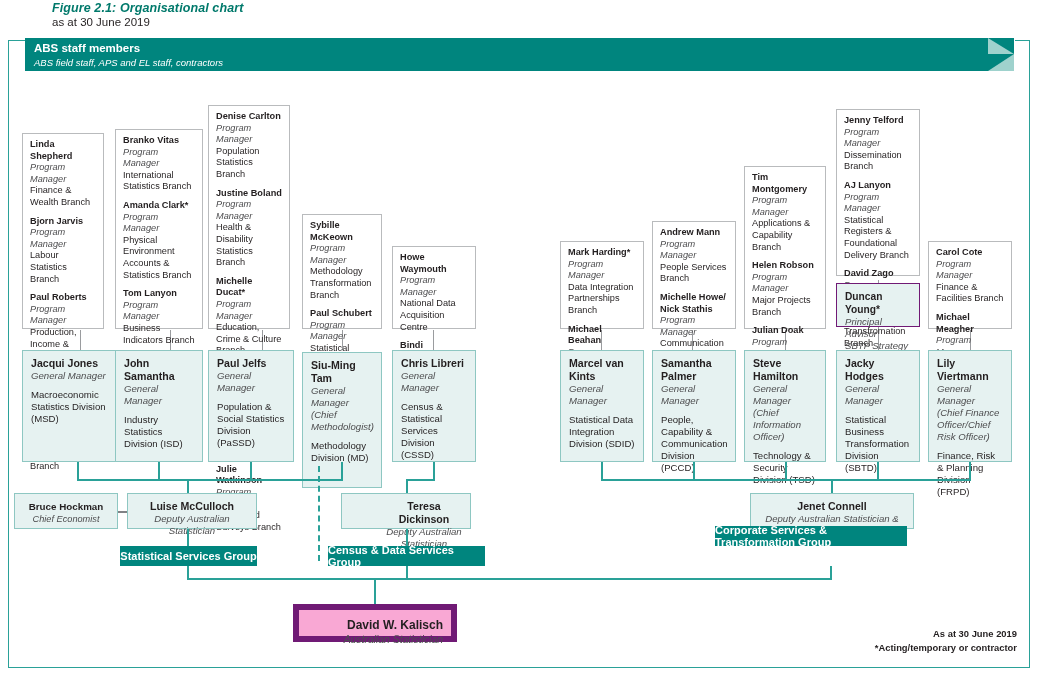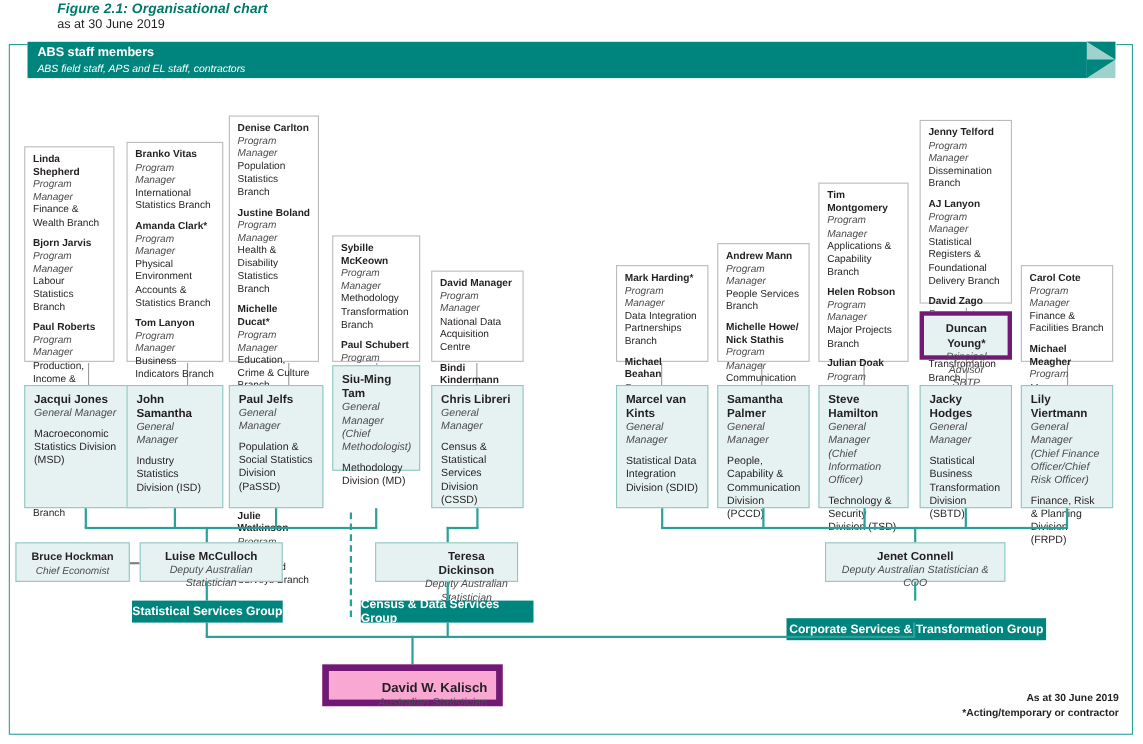--- a/index.html
+++ b/index.html
@@ -87,24 +87,23 @@
     padding:6px 8px;
     text-align:center;
   }
   .as-box {
     border:6px solid #701a75;
     background:#f9a8d4;
     padding:8px 8px;
     text-align:right;
   }
   .young-box {
-    border:4px solid #701a75;
+    border:1px solid #701a75;
     background:#e6f2f1;
     padding:6px 7px 5px 8px;
-    text-align:center;
   }
 
   .nm   { font-size:9.2px; font-weight:bold; line-height:11.6px; color:#231f20; }
   .role { font-size:9.2px; font-style:italic; line-height:11.6px; color:#4d4d4f; }
   .dsc  { font-size:9.2px; line-height:11.6px; color:#231f20; }
   .person + .person { margin-top:7px; }
 
   .gm-box .nm   { font-size:10.6px; line-height:13px; }
   .gm-box .role { font-size:9.6px; line-height:12px; }
   .gm-box .dsc  { font-size:9.6px; line-height:12px; margin-top:7px; }
@@ -259,21 +258,21 @@
       </div>
     <div class="person">
         <div class="nm">Paul Schubert</div>
         <div class="role">Program Manager</div>
         <div class="dsc">Statistical Methodology Branch</div>
       </div>
   </div>
 
   <div class="box pm-box" style="left:392px; top:246px; width:84px; height:83px;">
     <div class="person">
-        <div class="nm">David Manager</div>
+        <div class="nm">Howe Waymouth</div>
         <div class="role">Program Manager</div>
         <div class="dsc">National Data Acquisition Centre</div>
       </div>
     <div class="person">
         <div class="nm">Bindi Kindermann</div>
         <div class="role">Program Manager</div>
         <div class="dsc">Census Branch</div>
       </div>
   </div>
 
@@ -367,21 +366,21 @@
   <div class="box gm-box" style="left:115px; top:350px; width:88px; height:112px; left:115px;">
     <div class="nm">John Samantha</div>
     <div class="role">General Manager</div>
     <div class="dsc">Industry Statistics Division (ISD)</div>
   </div>
   <div class="box gm-box" style="left:208px; top:350px; width:86px; height:112px;">
     <div class="nm">Paul Jelfs</div>
     <div class="role">General Manager</div>
     <div class="dsc">Population &amp; Social Statistics Division (PaSSD)</div>
   </div>
-  <div class="box gm-box" style="left:302px; top:332px; width:80px; height:96px;">
+  <div class="box gm-box" style="left:302px; top:352px; width:80px; height:136px;">
     <div class="nm">Siu-Ming Tam</div>
     <div class="role">General Manager</div>
     <div class="role">(Chief Methodologist)</div>
     <div class="dsc">Methodology Division (MD)</div>
   </div>
   <div class="box gm-box" style="left:392px; top:350px; width:84px; height:112px;">
     <div class="nm">Chris Libreri</div>
     <div class="role">General Manager</div>
     <div class="dsc">Census &amp; Statistical Services Division (CSSD)</div>
   </div>
@@ -454,21 +453,21 @@
     <div class="nm">Jenet Connell</div>
     <div class="role">Deputy Australian Statistician &amp; COO</div>
   </div>
 
   <div class="tl" style="left:187px; top:529px; width:2px; height:17px;"></div>
   <div class="tl" style="left:406px; top:529px; width:2px; height:17px;"></div>
   <div class="tl" style="left:831px; top:529px; width:2px; height:17px;"></div>
 
   <div class="groupbar" style="left:120px; top:546px; width:137px;">Statistical Services Group</div>
   <div class="groupbar" style="left:328px; top:546px; width:157px;">Census &amp; Data Services Group</div>
-  <div class="groupbar" style="left:715px; top:562px; width:236px;">Corporate Services &amp; Transformation Group</div>
+  <div class="groupbar" style="left:715px; top:526px; width:192px;">Corporate Services &amp; Transformation Group</div>
 
   <div class="tl" style="left:187px; top:566px; width:2px; height:13px;"></div>
   <div class="tl" style="left:406px; top:566px; width:2px; height:13px;"></div>
   <div class="tl" style="left:830px; top:566px; width:2px; height:13px;"></div>
   <div class="tl" style="left:187px; top:578px; width:645px; height:2px;"></div>
   <div class="tl" style="left:374px; top:578px; width:2px; height:26px;"></div>
 
   <div class="box as-box" style="left:293px; top:604px; width:164px; height:38px;">
     <div class="nm">David W. Kalisch</div>
     <div class="role">Australian Statistician</div>

